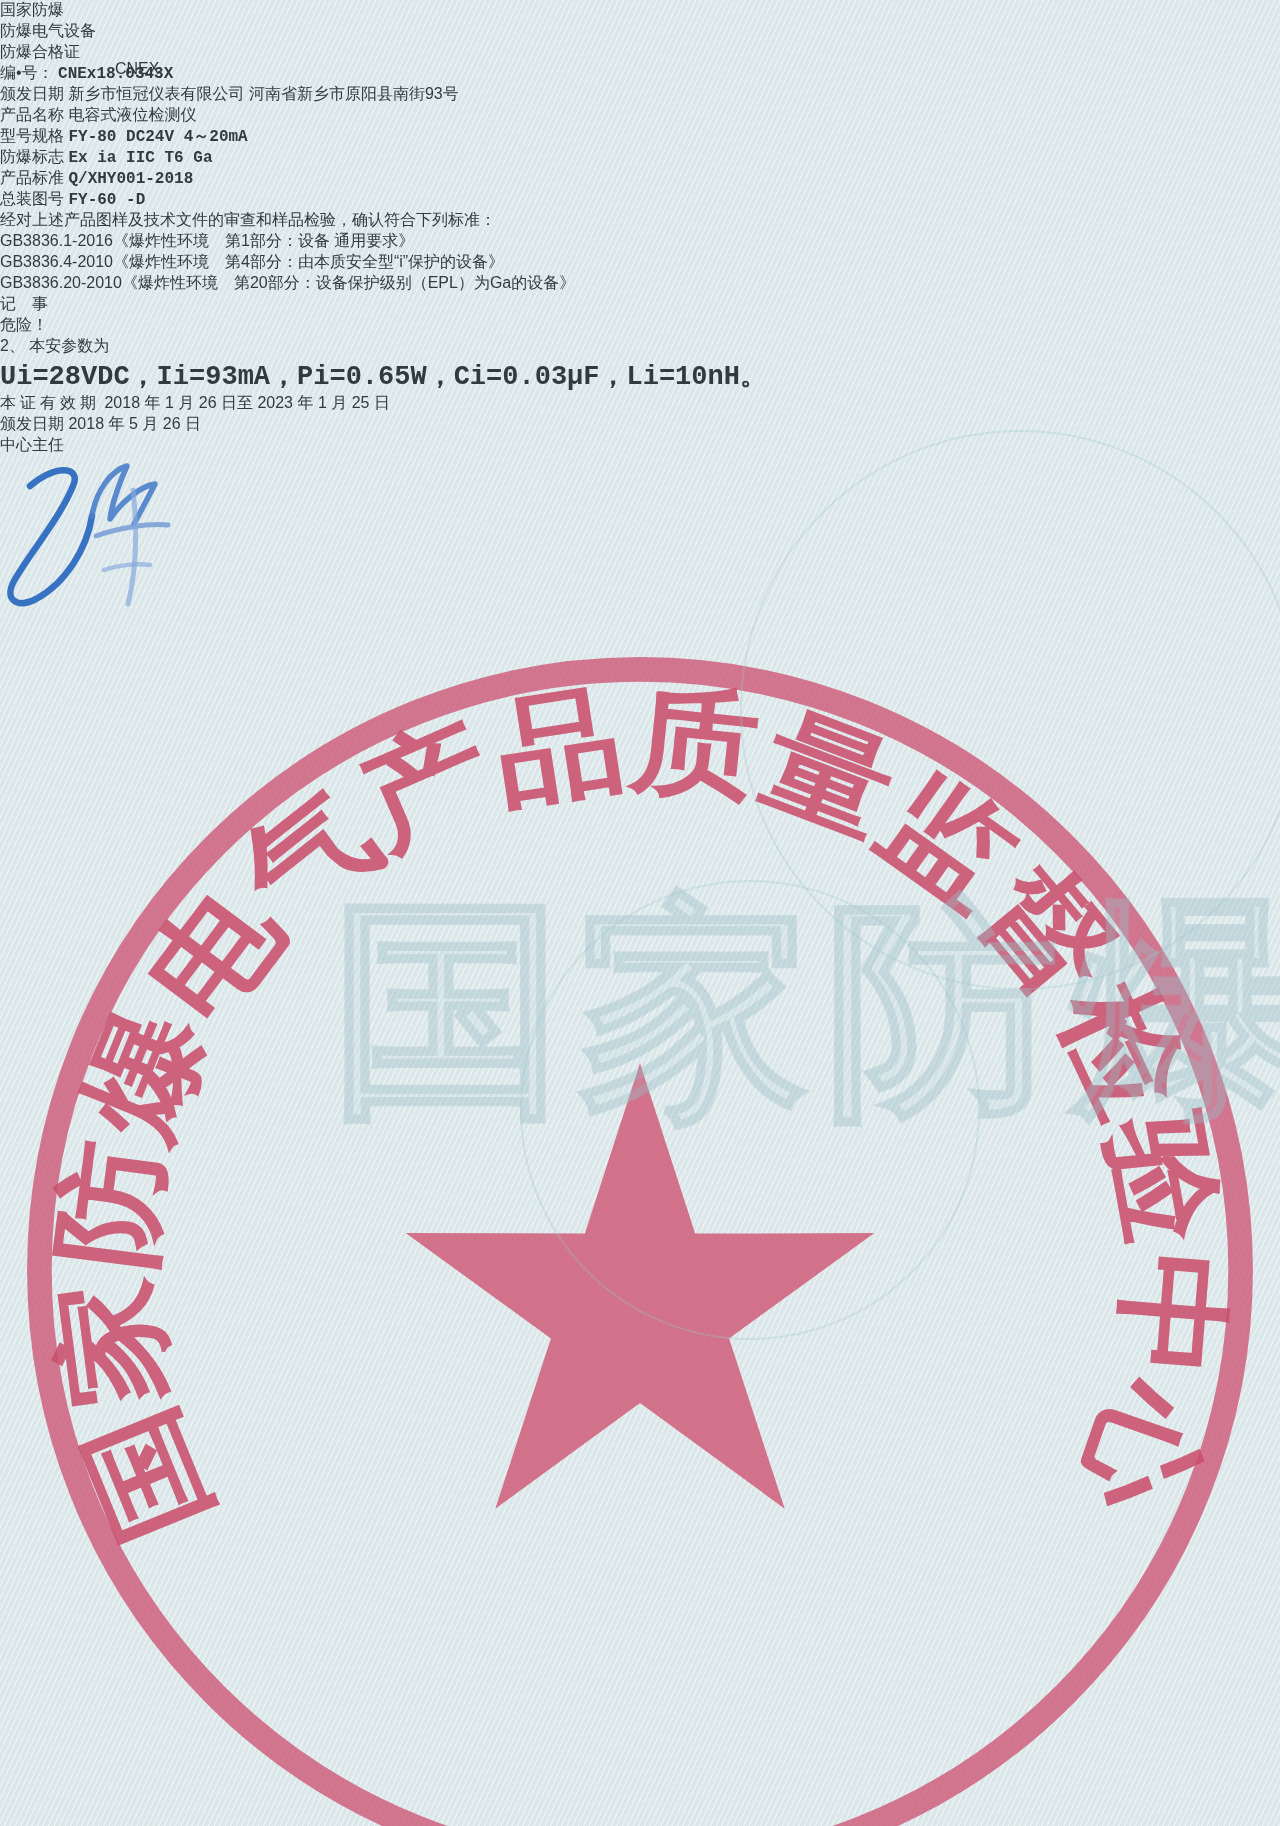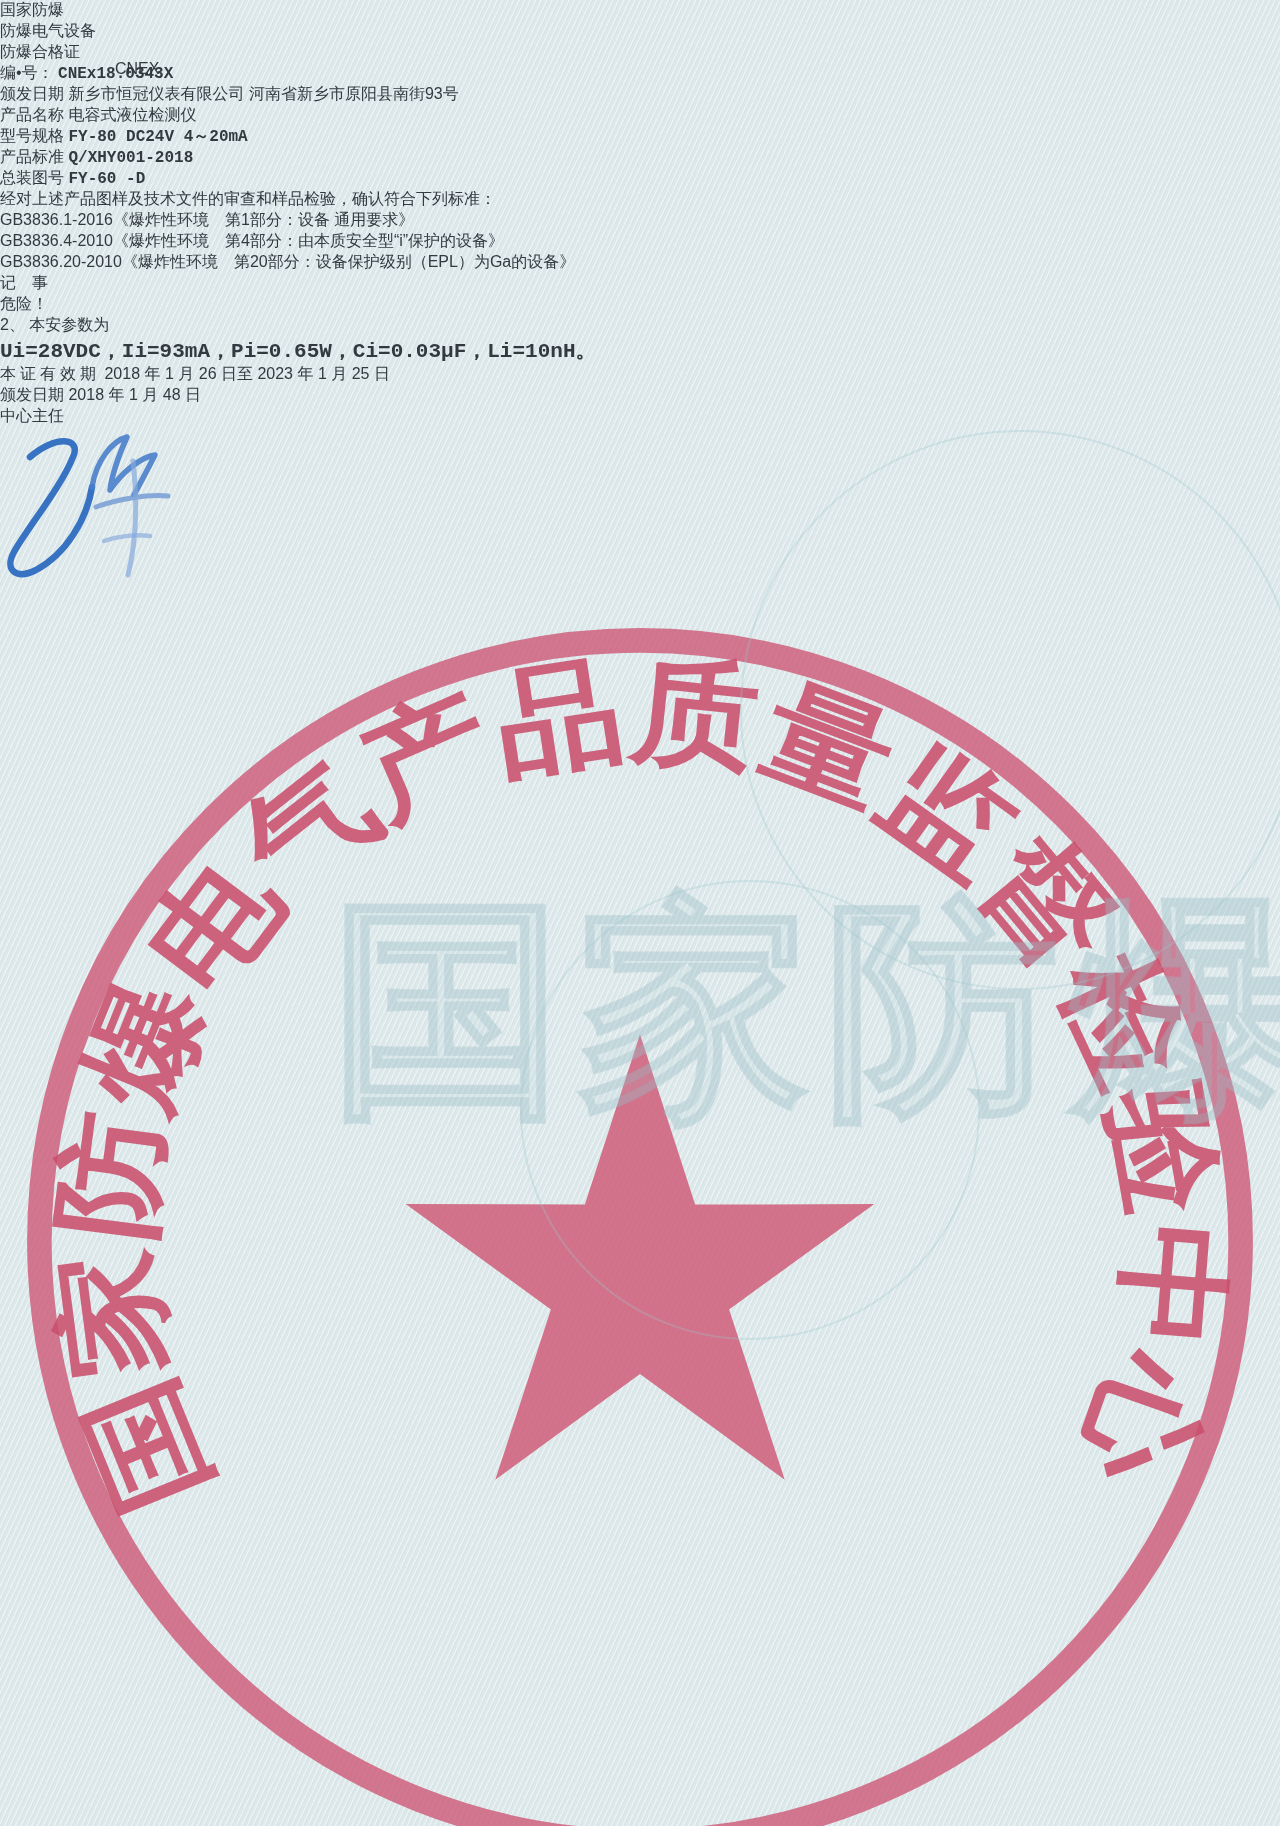--- a/index.html
+++ b/index.html
@@ -111,49 +111,53 @@
     </span>
   </div>
   <div class="frow" style="top:465px">
     <span class="flabel">产品名称</span>
     <span class="fvalue">电容式液位检测仪</span>
   </div>
   <div class="frow" style="top:538px">
     <span class="flabel">型号规格</span>
     <span class="fvalue mono">FY-80      DC24V        4～20mA</span>
   </div>
+  <div class="frow" style="top:606px">
+    <span class="flabel">防爆标志</span>
+    <span class="fvalue mono">Ex ia IIC T6 Ga</span>
+  </div>
   <div class="frow" style="top:676px">
     <span class="flabel">产品标准</span>
     <span class="fvalue mono">Q/XHY001-2018</span>
   </div>
   <div class="frow" style="top:745px">
     <span class="flabel">总装图号</span>
     <span class="fvalue mono">FY-60 -D</span>
   </div>
 
   
   <div class="statement">经对上述产品图样及技术文件的审查和样品检验，确认符合下列标准：</div>
   <div class="std" style="top:832px">GB3836.1-2016《爆炸性环境　第1部分：设备 通用要求》</div>
   <div class="std" style="top:869px">GB3836.4-2010《爆炸性环境　第4部分：由本质安全型“i”保护的设备》</div>
   <div class="std" style="top:906px">GB3836.20-2010《爆炸性环境　第20部分：设备保护级别（EPL）为Ga的设备》</div>
 
   
   <div class="notes-label">记　事</div>
   <div class="note-line" style="left:458px; top:998px">危险！</div>
   <div class="note-line" style="left:400px; top:1036px">2、 本安参数为</div>
-  <div class="note-line mono" style="left:458px; top:1073px; font-size:21px">Ui=28VDC，Ii=93mA，Pi=0.65W，Ci=0.03μF，Li=10nH。</div>
+  <div class="note-line mono" style="left:458px; top:1073px; font-size:27px">Ui=28VDC，Ii=93mA，Pi=0.65W，Ci=0.03μF，Li=10nH。</div>
 
   
   <div class="frow" style="top:1138px">
     <span class="flabel" style="letter-spacing:4px">本证有效期</span>
     <span class="fvalue">2018 年 1 月 26 日至  2023 年 1 月 25 日</span>
   </div>
   <div class="frow" style="top:1205px">
     <span class="flabel">颁发日期</span>
-    <span class="fvalue">2018 年 1 月 48 日</span>
+    <span class="fvalue">2018 年 5 月 26 日</span>
   </div>
 
   
   <div class="sig-label">中心主任</div>
   <svg class="sig-svg" width="190" height="170" viewBox="0 0 190 170">
     <g fill="none" stroke-linecap="round" stroke-linejoin="round">
       <path d="M 30 30 C 55 8, 82 10, 73 30 C 60 62, 28 100, 14 125 C 4 143, 16 153, 36 143 C 66 127, 87 92, 92 60" stroke="#2e6bc0" stroke-width="6.5" opacity="0.95"></path>
       <path d="M 92 60 C 96 34, 112 14, 127 10 C 118 30, 112 48, 110 63 C 122 45, 141 30, 155 28 C 147 44, 139 58, 134 68" stroke="#4a7fca" stroke-width="5.5" opacity="0.9"></path>
       <path d="M 96 80 C 118 72, 148 67, 168 69" stroke="#6f97d4" stroke-width="5" opacity="0.8"></path>
       <path d="M 133 34 C 137 70, 137 112, 128 148" stroke="#86a9dc" stroke-width="5" opacity="0.7"></path>

